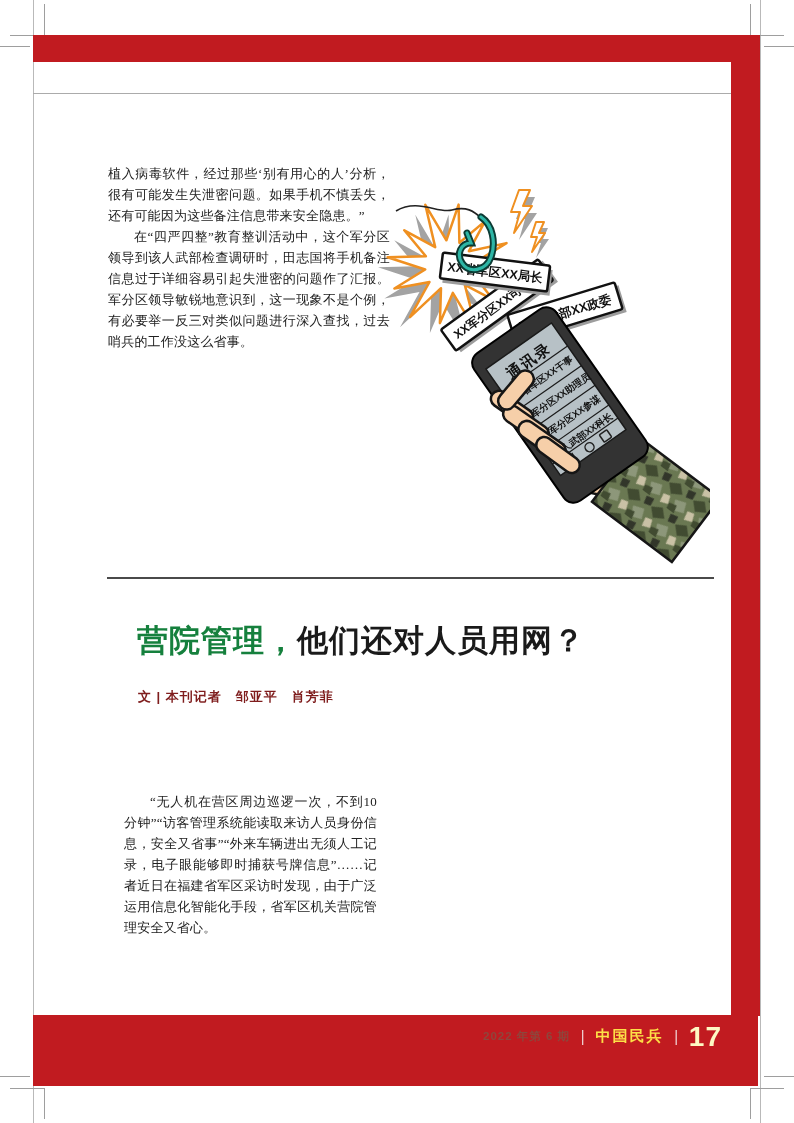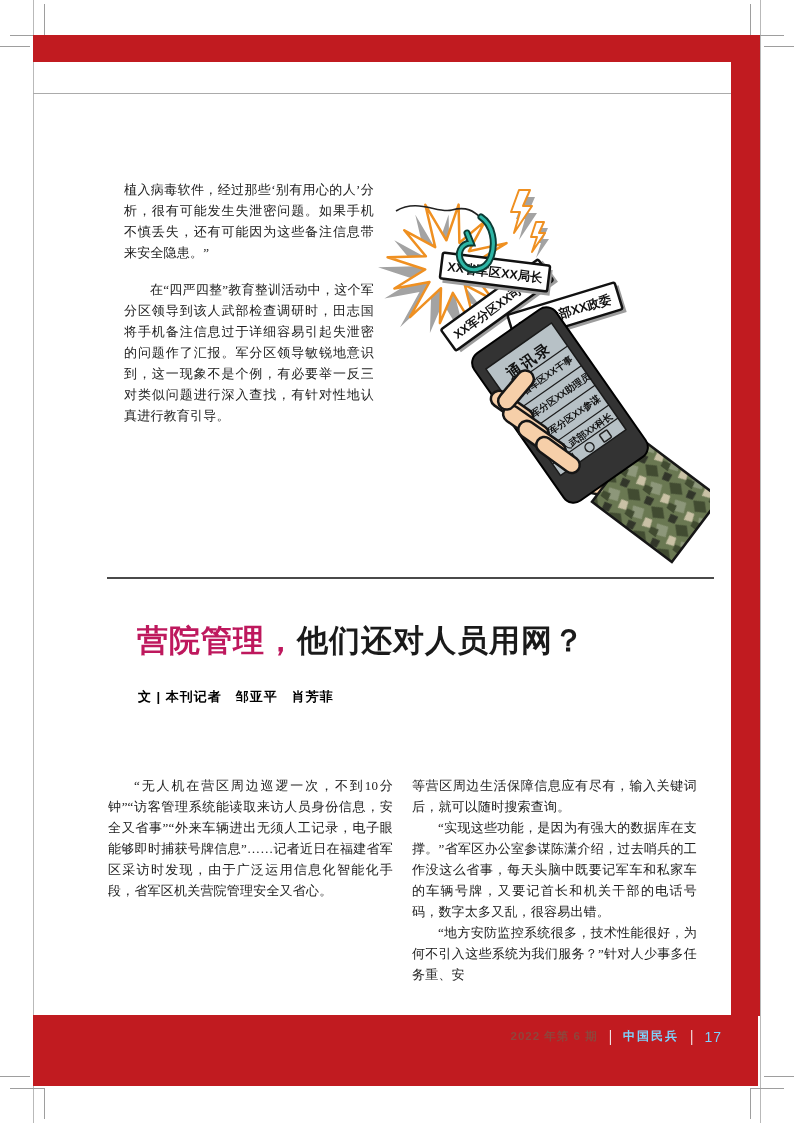--- a/index.html
+++ b/index.html
@@ -10,40 +10,40 @@
   .mark{position:absolute;background:#9e9e9e;}
   
   .top-bar{position:absolute;left:33px;top:35px;width:727px;height:27px;background:#c11b20;}
   .right-bar{position:absolute;left:731px;top:35px;width:29px;height:981px;background:#c11b20;}
   .top-rule{position:absolute;left:33px;top:93px;width:698px;height:1px;background:#ababab;}
   .footer-bar{position:absolute;left:33px;top:1015px;width:725px;height:71px;background:#c11b20;
               display:flex;justify-content:flex-end;align-items:center;box-sizing:border-box;
               padding:0 36px 28px 0;gap:11px;font-family:"Liberation Sans","DejaVu Sans",sans-serif;}
   .footer-bar .issue{color:#8e463c;font-size:11.5px;font-weight:bold;letter-spacing:1px;}
   .footer-bar .sep{color:#f4e9e9;font-size:13px;font-weight:300;transform:scaleY(1.25);}
-  .footer-bar .mag{color:#7dd3fc;font-size:12px;font-weight:bold;letter-spacing:2px;}
-  .footer-bar .pagenum{color:#7dd3fc;font-size:14px;font-weight:400;letter-spacing:1px;}
+  .footer-bar .mag{color:#fde047;font-size:15px;font-weight:bold;letter-spacing:2px;}
+  .footer-bar .pagenum{color:#fef9c3;font-size:28px;font-weight:700;letter-spacing:1px;}
   
   .article1{position:absolute;left:108px;top:163px;width:282px;font-size:13px;line-height:21px;
             text-align:justify;letter-spacing:.2px;}
-  .article1 p{margin:16px;font-family:Liberation Serif, serif;}
+  .article1 p{margin:0;font-family:Liberation Serif, serif;}
   .indent{text-indent:2em;}
   .endmark{display:inline-block;width:11px;height:12px;background:#c8161e;margin-left:3px;
            vertical-align:-1px;clip-path:polygon(0 0,100% 0,100% 70%,50% 100%,0 70%);}
   
   .divider{position:absolute;left:107px;top:577px;width:607px;height:2px;background:#4a4a4a;}
   
   .headline{position:absolute;left:137px;top:620px;margin:0;font-family:"Liberation Sans","DejaVu Sans",sans-serif;
             font-size:31px;font-weight:bold;letter-spacing:1px;color:#1a1a1a;white-space:nowrap;}
-  .hl-red{color:#be185d;}
+  .hl-red{color:#15803d;}
   .byline{position:absolute;left:138px;top:688px;font-family:"Liberation Sans","DejaVu Sans",sans-serif;
-          font-size:13px;font-weight:bold;color:#000000;letter-spacing:1px;}
+          font-size:13px;font-weight:bold;color:#7f1d1d;letter-spacing:1px;}
   
   .col{position:absolute;top:775px;width:285px;font-size:13px;line-height:21px;text-align:justify;letter-spacing:.2px;}
-  .col p{margin:0;}
+  .col p{margin:16px;}
   .col-left{left:108px;}
   .col-right{left:412px;}
   
   .illustration{position:absolute;left:378px;top:183px;width:332px;height:382px;}
   .illustration svg{display:block;width:100%;height:100%;}
   svg text{font-family:"Liberation Sans","DejaVu Sans",sans-serif;font-weight:bold;fill:#111;}
 </style>
 </head>
 <body>
 
@@ -63,21 +63,21 @@
   <div class="mark" style="left:764px;top:1076px;width:30px;height:1px;"></div>
   <div class="mark" style="left:750px;top:1088px;width:34px;height:1px;"></div>
   <div class="mark" style="left:750px;top:1088px;width:1px;height:31px;"></div>
 
   <div class="top-bar"></div>
   <div class="right-bar"></div>
   <div class="top-rule"></div>
 
   <section class="article1">
     <p>植入病毒软件，经过那些‘别有用心的人’分析，很有可能发生失泄密问题。如果手机不慎丢失，还有可能因为这些备注信息带来安全隐患。”</p>
-    <p class="indent">在“四严四整”教育整训活动中，这个军分区领导到该人武部检查调研时，田志国将手机备注信息过于详细容易引起失泄密的问题作了汇报。军分区领导敏锐地意识到，这一现象不是个例，有必要举一反三对类似问题进行深入查找，有针对性地认真进行教育引导。</p>
+    <p class="indent">在“四严四整”教育整训活动中，这个军分区领导到该人武部检查调研时，田志国将手机备注信息过于详细容易引起失泄密的问题作了汇报。军分区领导敏锐地意识到，这一现象不是个例，有必要举一反三对类似问题进行深入查找，过去哨兵的工作没这么省事。</p>
   </section>
 
   <div class="illustration">
     <svg viewBox="378 183 332 382">
       <defs>
         <pattern id="camo" width="30" height="30" patternUnits="userSpaceOnUse">
           <rect width="30" height="30" fill="#6a7852"></rect>
           <path d="M0,8 L10,2 L18,10 L8,16 Z" fill="#414b31"></path>
           <path d="M15,18 L26,14 L30,24 L20,28 Z" fill="#8d977a"></path>
           <path d="M2,20 L9,18 L12,26 L4,29 Z" fill="#c9c1a5"></path>
@@ -176,25 +176,20 @@
   </div>
 
   <div class="divider"></div>
 
   <h1 class="headline"><span class="hl-red">营院管理，</span><span>他们还对人员用网？</span></h1>
   <div class="byline">文 | 本刊记者　邹亚平　肖芳菲</div>
 
   <div class="col col-left">
     <p class="indent">“无人机在营区周边巡逻一次，不到10分钟”“访客管理系统能读取来访人员身份信息，安全又省事”“外来车辆进出无须人工记录，电子眼能够即时捕获号牌信息”……记者近日在福建省军区采访时发现，由于广泛运用信息化智能化手段，省军区机关营院管理安全又省心。</p>
   </div>
-  <div class="col col-right">
-    <p>等营区周边生活保障信息应有尽有，输入关键词后，就可以随时搜索查询。</p>
-    <p class="indent">“实现这些功能，是因为有强大的数据库在支撑。”省军区办公室参谋陈潇介绍，过去哨兵的工作没这么省事，每天头脑中既要记军车和私家车的车辆号牌，又要记首长和机关干部的电话号码，数字太多又乱，很容易出错。</p>
-    <p class="indent">“地方安防监控系统很多，技术性能很好，为何不引入这些系统为我们服务？”针对人少事多任务重、安</p>
-  </div>
 
   <footer class="footer-bar">
     <span class="issue">2022 年第 6 期</span>
     <span class="sep">|</span>
     <span class="mag">中国民兵</span>
     <span class="sep">|</span>
     <span class="pagenum">17</span>
   </footer>
 
 </div>

